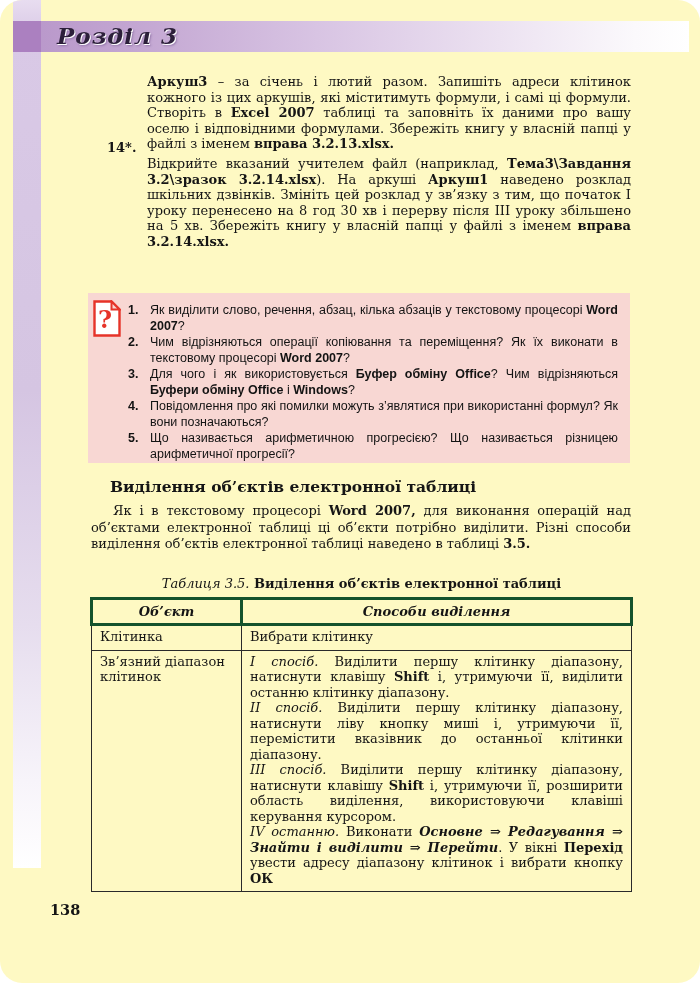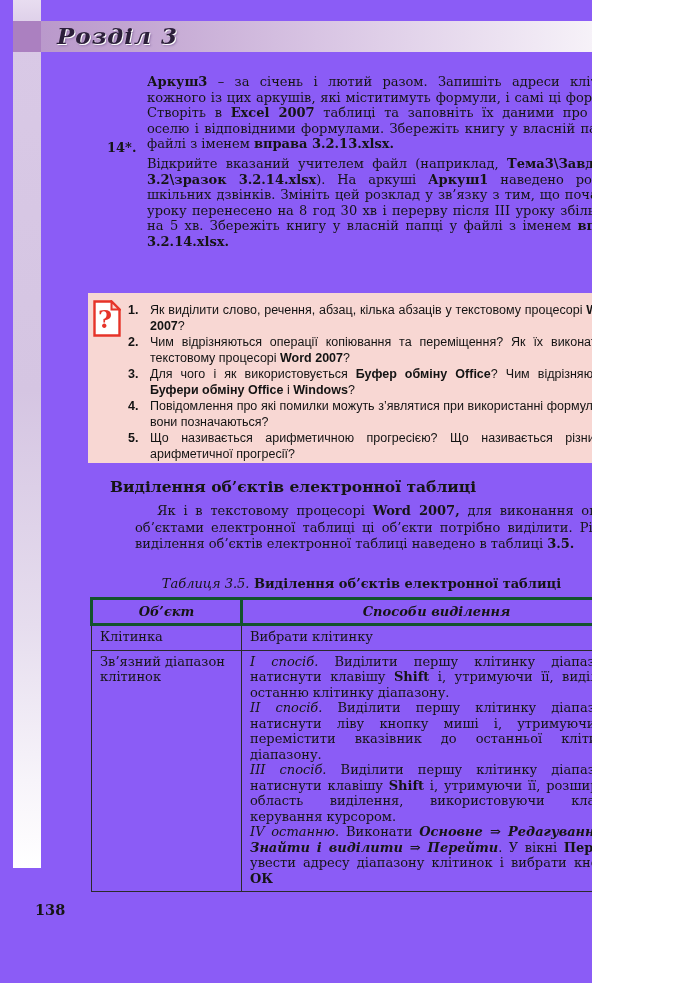--- a/index.html
+++ b/index.html
@@ -1,18 +1,18 @@
 <!DOCTYPE html>
 <html><head>
 <meta charset="utf-8">
 <style>
   html,body { margin:0; padding:0; background:#ffffff; }
   .page {
-    position:relative; width:592px; height:983px; background:#8b5cf6;
-    font-family:"DejaVu Serif", serif; color:#151515; overflow:hidden;
+    position:relative; width:700px; height:983px; background:#fef9c3;
+    font-family:"DejaVu Serif", serif; color:#151515; overflow:hidden;border-radius:22px;
   }
   .abs { position:absolute; }
 
   
   .side-strip {
     left:13px; top:0; width:28px; height:868px;
     background:linear-gradient(180deg,#e8ddf0 0%,#d9c9e6 4%,#d5c5e2 45%,#e6ddee 72%,#f7f4fa 90%,#ffffff 100%);
   }
   .header-band {
     left:13px; top:21px; width:676px; height:31px;
@@ -37,37 +37,37 @@
 
   
   .qbox { left:88px; top:293px; width:542px; height:170px; background:#f8d7d3; }
   .qicon { position:absolute; left:5px; top:7px; }
   .qlist { position:absolute; left:40px; top:9px; width:490px; }
   .q-item { display:flex; font-family:"Liberation Sans",sans-serif; font-size:12.5px; line-height:16px; color:#131313; }
   .q-num { width:22px; flex:none; font-weight:bold; }
   .q-text { width:468px; text-align:justify; }
 
   .subheading { left:110px; top:477px; font-size:15.5px; font-weight:bold; }
-  .lead-para { left:91px; top:503px; width:540px; text-indent:22px; font-size:13px; line-height:16.5px; text-align:justify;margin-left:44px; }
+  .lead-para { left:91px; top:503px; width:540px; text-indent:22px; font-size:13px; line-height:16.5px; text-align:justify; }
 
   .table-caption { left:90px; top:576px; width:543px; text-align:center; font-size:13px; }
 
   table.sel-table { left:90px; top:597px; width:543px; border-collapse:collapse; table-layout:fixed; }
   .sel-table col.c1 { width:150px; }
   .sel-table th {
     border:3px solid #14532d; font-style:italic; font-weight:bold;
     font-size:13px; padding:4px 2px; text-align:center;
   }
   .sel-table td {
     border:1px solid #2a2a2a; vertical-align:top;
     font-size:13px; line-height:15.5px; padding:3px 8px 5px 8px;
   }
   .sel-table td p { margin:0; text-align:justify; }
 
-  .page-number { left:35px; top:901px; font-weight:bold; font-size:14.5px; }
+  .page-number { left:50px; top:901px; font-weight:bold; font-size:14.5px; }
 
   
   .b { font-weight:bold; }
   .i { font-style:italic; }
   .bi { font-weight:bold; font-style:italic; }
 </style>
 </head>
 <body>
 
 <div class="page">

